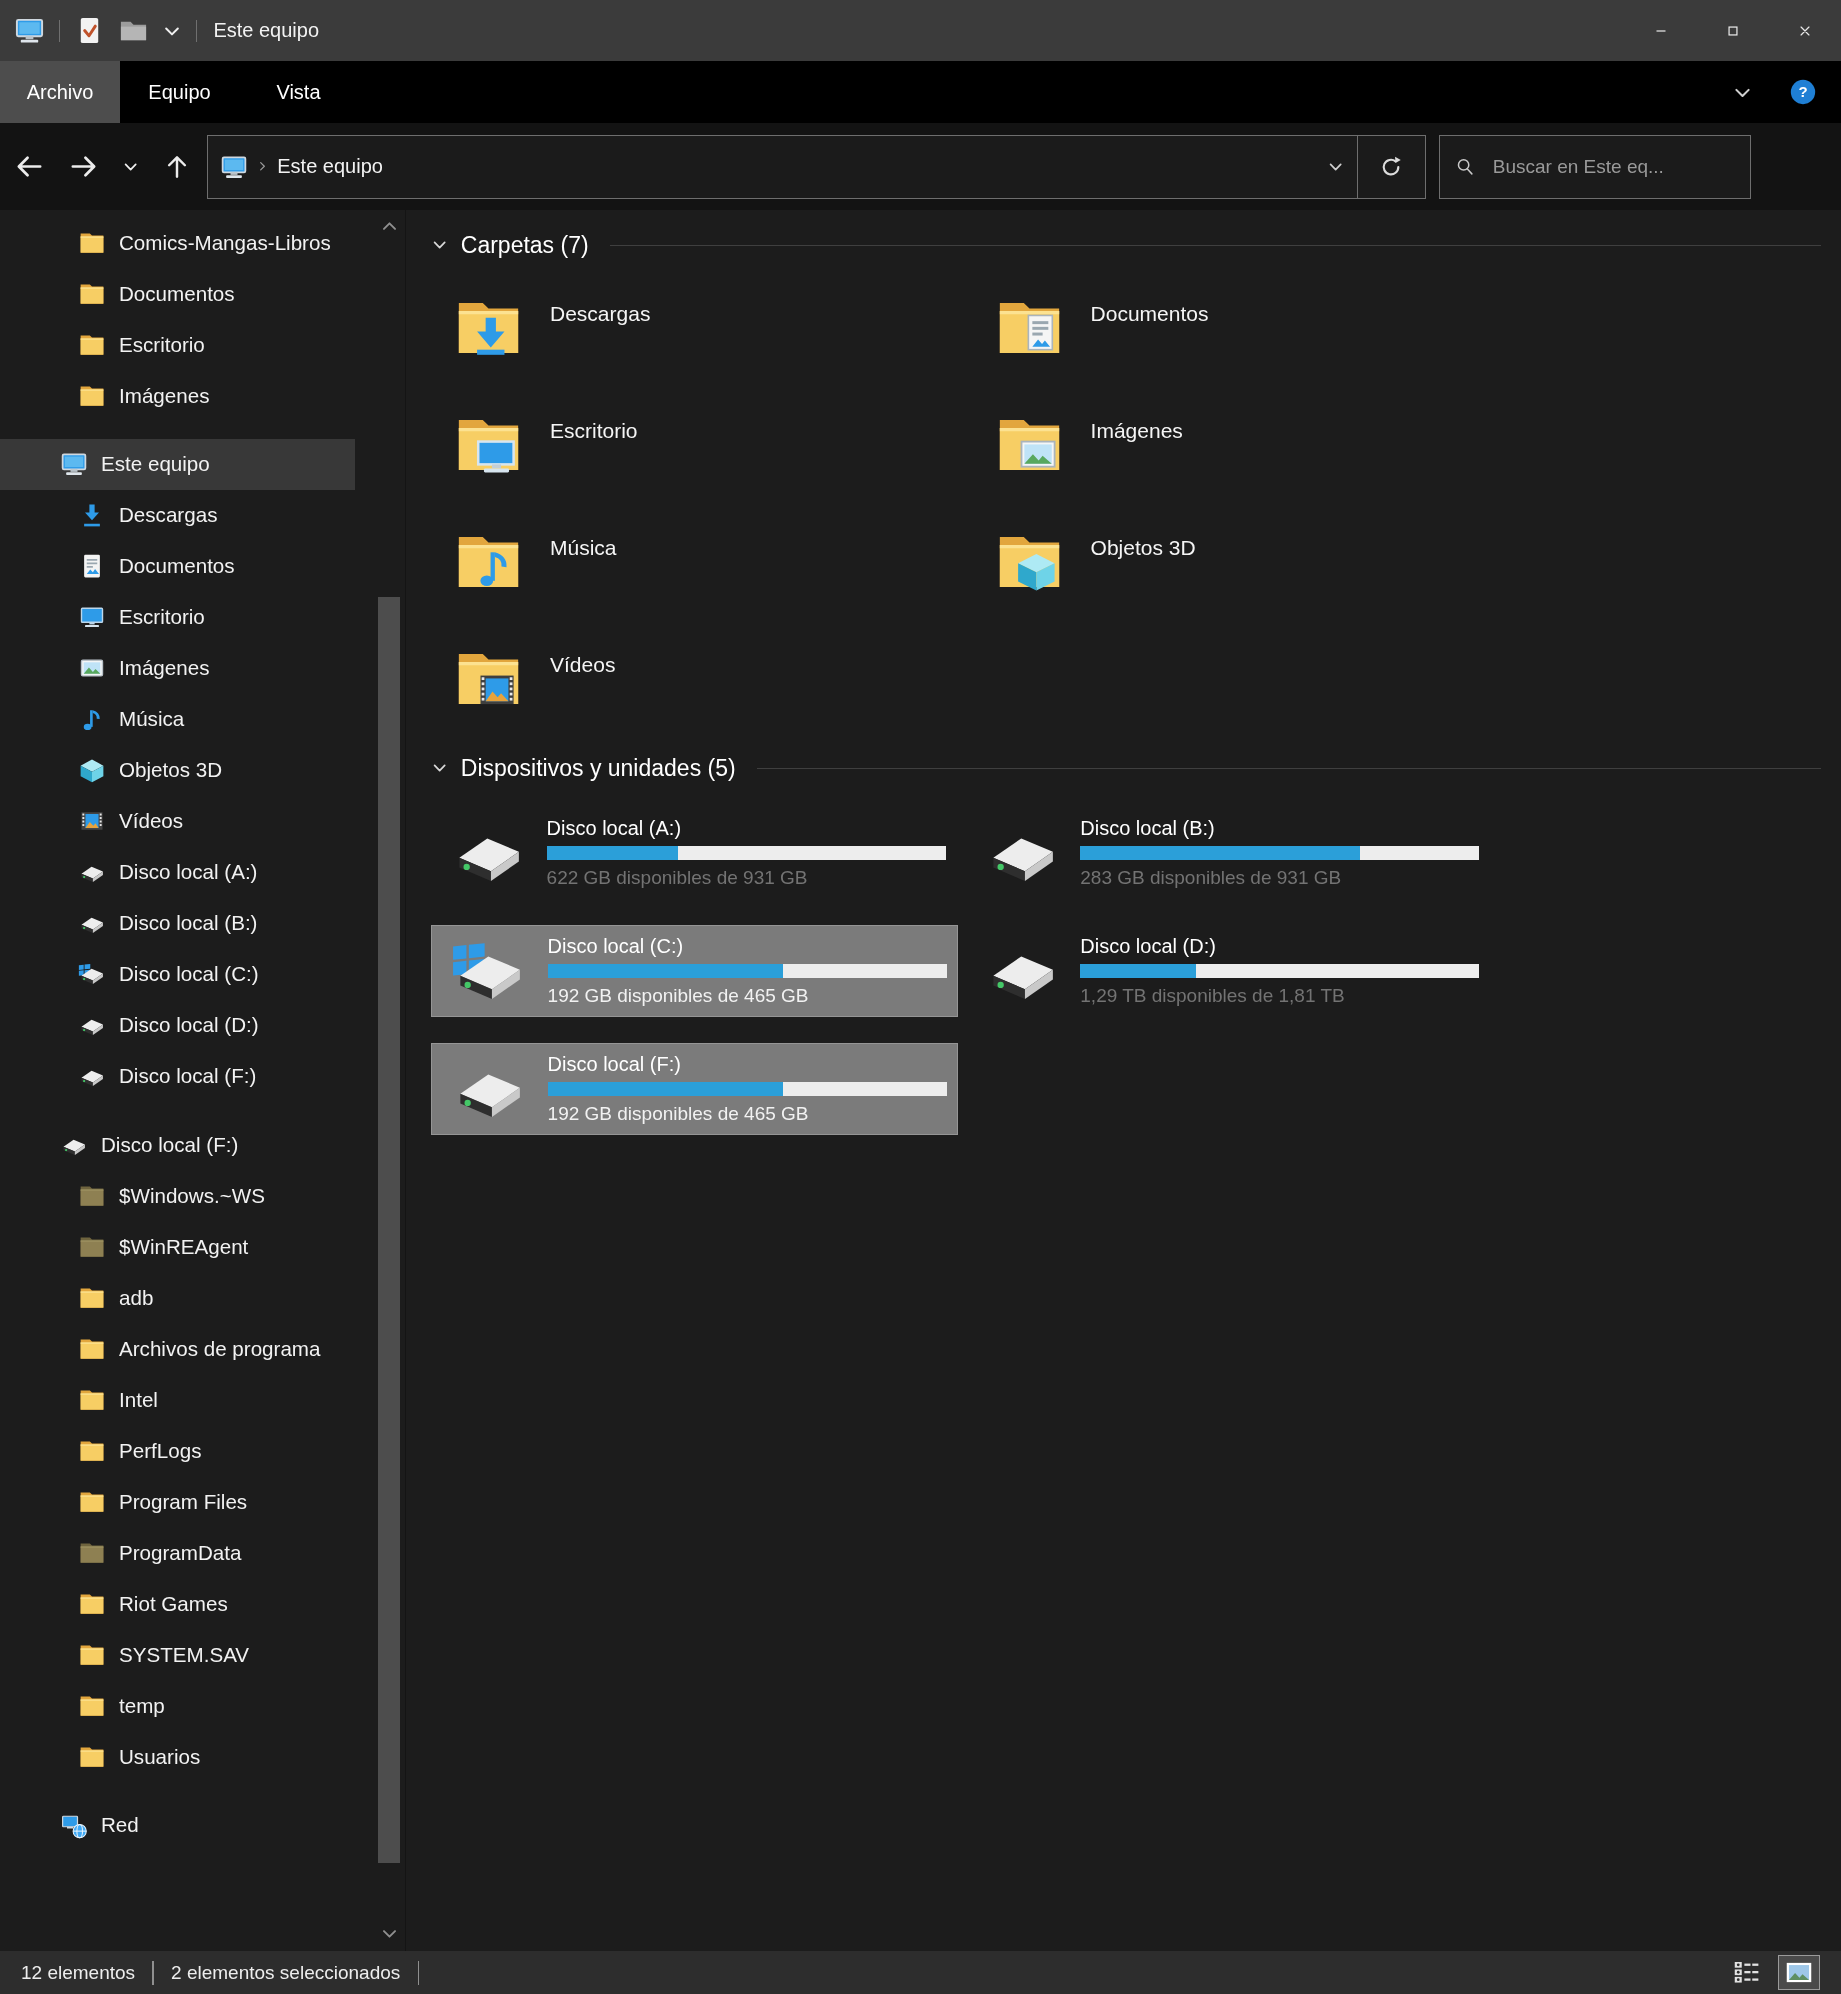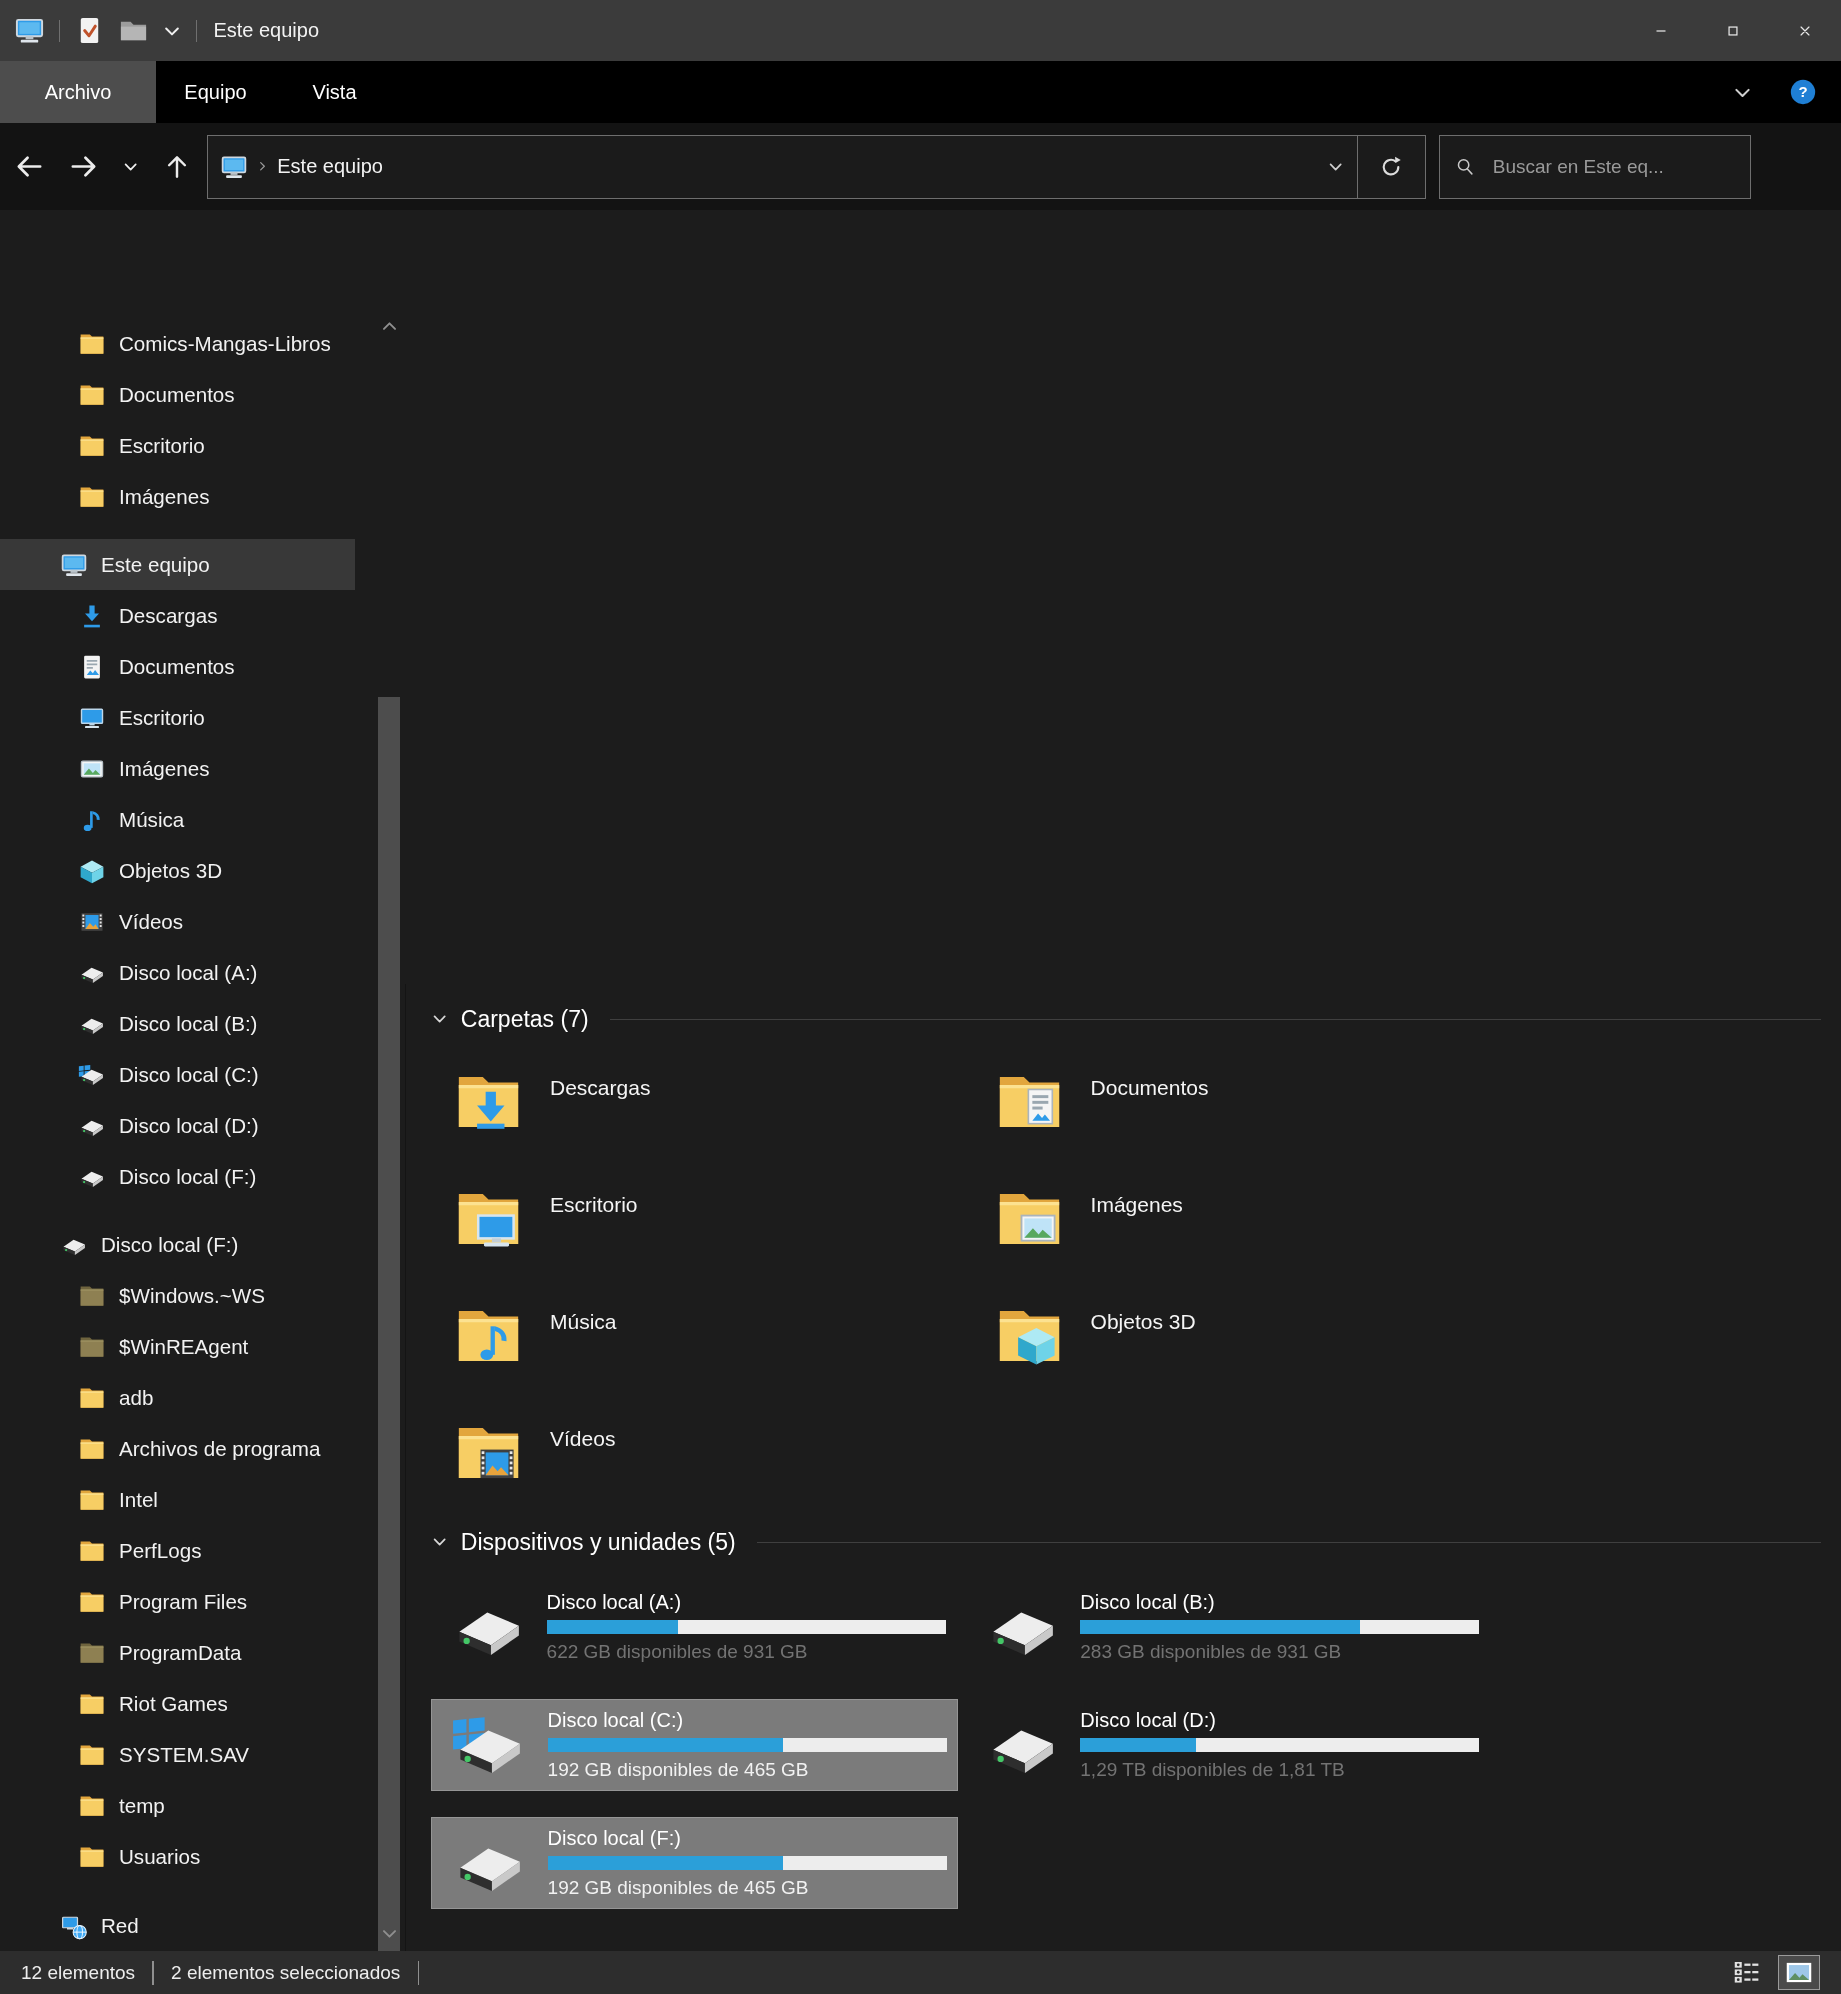--- a/index.html
+++ b/index.html
@@ -18,21 +18,21 @@
   .qat .qicon.small{width:20px;height:20px;}
   .qat-sep{width:1.4px;height:22px;background:#9a9a9a;opacity:.55;}
   .win-title{font-size:20px;color:#f2f2f2;margin-left:16.3px;white-space:nowrap;}
   .controls{margin-left:auto;display:flex;height:100%;}
   .ctrl{width:72px;height:100%;display:flex;align-items:center;justify-content:center;}
   .ctrl .cicon{width:18px;height:18px;}
 
   
   .ribbon{height:62px;background:var(--ribbon);display:flex;align-items:stretch;}
   .tab{display:flex;align-items:center;justify-content:center;font-size:20px;color:#ffffff;width:119px;}
-  .tab.active{background:var(--tabActive);width:156px;}
+  .tab.active{background:var(--tabActive);width:120px;}
   .ribbon-right{margin-left:auto;display:flex;align-items:center;gap:35px;padding-right:23px;}
   .rib-chev{width:21px;height:21px;color:#cfcfcf;}
   .rib-help{width:30px;height:30px;}
 
   
   .navbar{height:87px;background:var(--navbar);display:flex;align-items:center;}
   .nav-btns{display:flex;align-items:center;gap:23px;padding:0 16.3px 0 14.4px;}
   .nbtn{display:flex;align-items:center;justify-content:center;}
   .nbtn .nicon{width:31px;height:31px;}
   .nbtn.small .nicon{width:17.3px;height:17.3px;}
@@ -47,21 +47,21 @@
     display:flex;align-items:center;justify-content:center;background:#1b1b1b;}
   .refresh-icon{width:26px;height:26px;}
   .searchbox{width:312px;height:64px;box-sizing:border-box;border:1px solid var(--boxBorder);
     background:#1b1b1b;display:flex;align-items:center;gap:14.4px;padding:0 14.4px;margin-left:13px;}
   .search-icon{width:22px;height:22px;flex:none;}
   .searchbox input{flex:1;background:transparent;border:none;outline:none;color:#cfcfcf;
     font-size:19px;font-family:"Liberation Sans",sans-serif;min-width:0;}
   .searchbox input::placeholder{color:#9a9a9a;}
 
   
-  .content{display:flex;height:1741px;align-items:flex-end;}
+  .content{display:flex;height:1741px;}
   .sidebar{width:405px;flex:none;position:relative;padding-top:7.7px;box-sizing:border-box;overflow:hidden;}
   .srow{height:51px;width:355px;display:flex;align-items:center;white-space:nowrap;overflow:hidden;box-sizing:border-box;}
   .srow.level0{padding-left:60px;}
   .srow.level1{padding-left:78px;}
   .srow.gap{margin-top:17.3px;}
   .srow.selected{background:var(--sidebarSel);}
   .srow .sicon{width:28px;height:28px;flex:none;}
   .srow .slabel{margin-left:13px;font-size:20.6px;color:#f2f2f2;}
   .sb-scroll{position:absolute;top:0;right:4.8px;width:22px;height:100%;}
   .sb-arrow{position:absolute;left:1.4px;width:19px;height:19px;color:#8f8f8f;}

